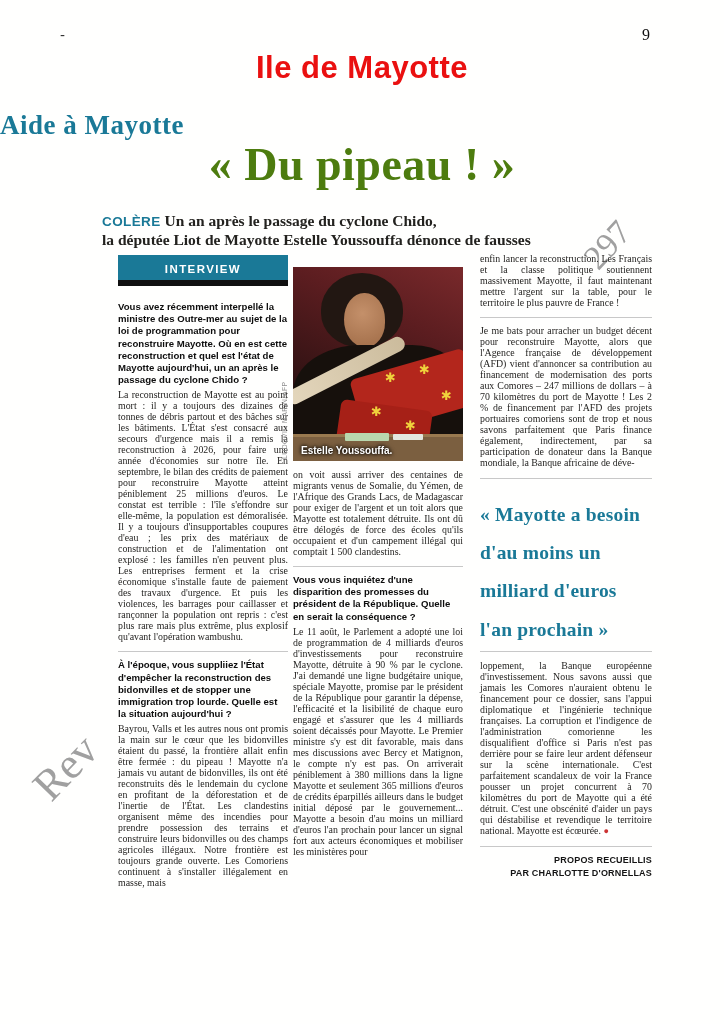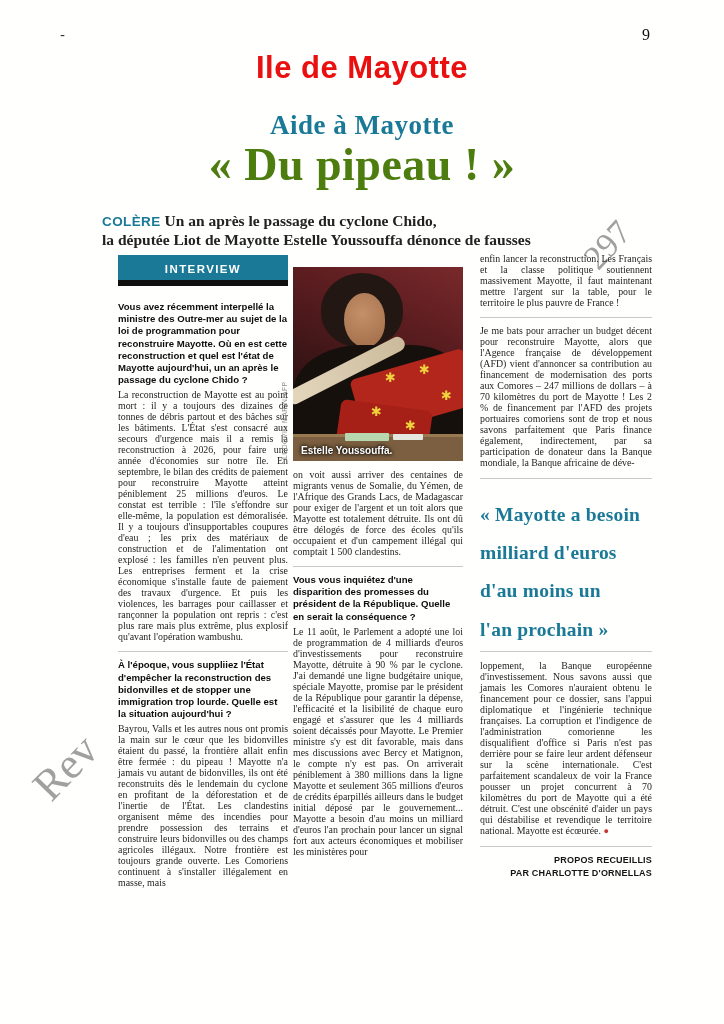--- a/index.html
+++ b/index.html
@@ -19,21 +19,21 @@
   
   .page-dash{left:60px;top:26px;font-size:15px;font-family:"Liberation Sans",sans-serif;color:#333;}
   .page-num{left:642px;top:26px;font-size:16px;color:#111;}
   .section-title{
     left:0;top:50px;width:100%;text-align:center;
     font-family:"Liberation Sans",sans-serif;font-weight:bold;
     font-size:31px;color:var(--accent-red);letter-spacing:.5px;
   }
   
   .kicker{
-    left:0;top:110px;width:100%;text-align:center;
+    left:0;top:110px;width:100%;text-align:left;
     font-weight:bold;font-size:27px;color:var(--accent-teal);letter-spacing:.5px;
   }
   .headline{
     left:0;top:138px;width:100%;text-align:center;
     font-weight:bold;font-size:46px;color:#4d7c0f;letter-spacing:.5px;
   }
   .standfirst{
     left:102px;top:212px;width:520px;
     font-weight:bold;font-size:15.5px;line-height:1.22;color:#23221f;
   }
@@ -165,22 +165,22 @@
     <p class="q">Vous vous inquiétez d'une disparition des promesses du président de la République. Quelle en serait la conséquence ?</p>
     <p class="body">Le 11 août, le Parlement a adopté une loi de programmation de 4 milliards d'euros d'investissements pour reconstruire Mayotte, détruite à 90 % par le cyclone. J'ai demandé une ligne budgétaire unique, spéciale Mayotte, promise par le président de la République pour garantir la dépense, l'efficacité et la lisibilité de chaque euro engagé et s'assurer que les 4 milliards soient décaissés pour Mayotte. Le Premier ministre s'y est dit favorable, mais dans mes discussions avec Bercy et Matignon, le compte n'y est pas. On arriverait péniblement à 380 millions dans la ligne Mayotte et seulement 365 millions d'euros de crédits éparpillés ailleurs dans le budget initial déposé par le gouvernement... Mayotte a besoin d'au moins un milliard d'euros l'an prochain pour lancer un signal fort aux acteurs économiques et mobiliser les ministères pour</p>
   </div>
 
   <div class="col" id="col3">
     <p class="body">enfin lancer la reconstruction. Les Français et la classe politique soutiennent massivement Mayotte, il faut maintenant mettre l'argent sur la table, pour le territoire le plus pauvre de France !</p>
     <div class="rule"></div>
     <p class="body">Je me bats pour arracher un budget décent pour reconstruire Mayotte, alors que l'Agence française de développement (AFD) vient d'annoncer sa contribution au financement de modernisation des ports aux Comores – 247 millions de dollars – à 70 kilomètres du port de Mayotte ! Les 2 % de financement par l'AFD des projets portuaires comoriens sont de trop et nous savons parfaitement que Paris finance également, indirectement, par sa participation de donateur dans la Banque mondiale, la Banque africaine de déve-</p>
     <div class="pullquote">
       <div>« Mayotte a besoin</div>
+      <div>d'au moins un</div>
       <div>milliard d'euros</div>
-      <div>d'au moins un</div>
       <div>l'an prochain »</div>
     </div>
     <p class="body"><span>loppement, la Banque européenne d'investissement. Nous savons aussi que jamais les Comores n'auraient obtenu le financement pour ce dossier, sans l'appui diplomatique et l'ingénierie technique françaises. La corruption et l'indigence de l'administration comorienne les disqualifient d'office si Paris n'est pas derrière pour se faire leur ardent défenseur sur la scène internationale. C'est parfaitement scandaleux de voir la France pousser un projet concurrent à 70 kilomètres du port de Mayotte qui a été détruit. C'est une obscénité d'aider un pays qui déstabilise et revendique le territoire national. Mayotte est écœurée.</span> <span class="end-dot">●</span></p>
     <div class="rule"></div>
     <div class="byline">
       <div>PROPOS RECUEILLIS</div>
       <div>PAR CHARLOTTE D'ORNELLAS</div>
     </div>
   </div>
 

